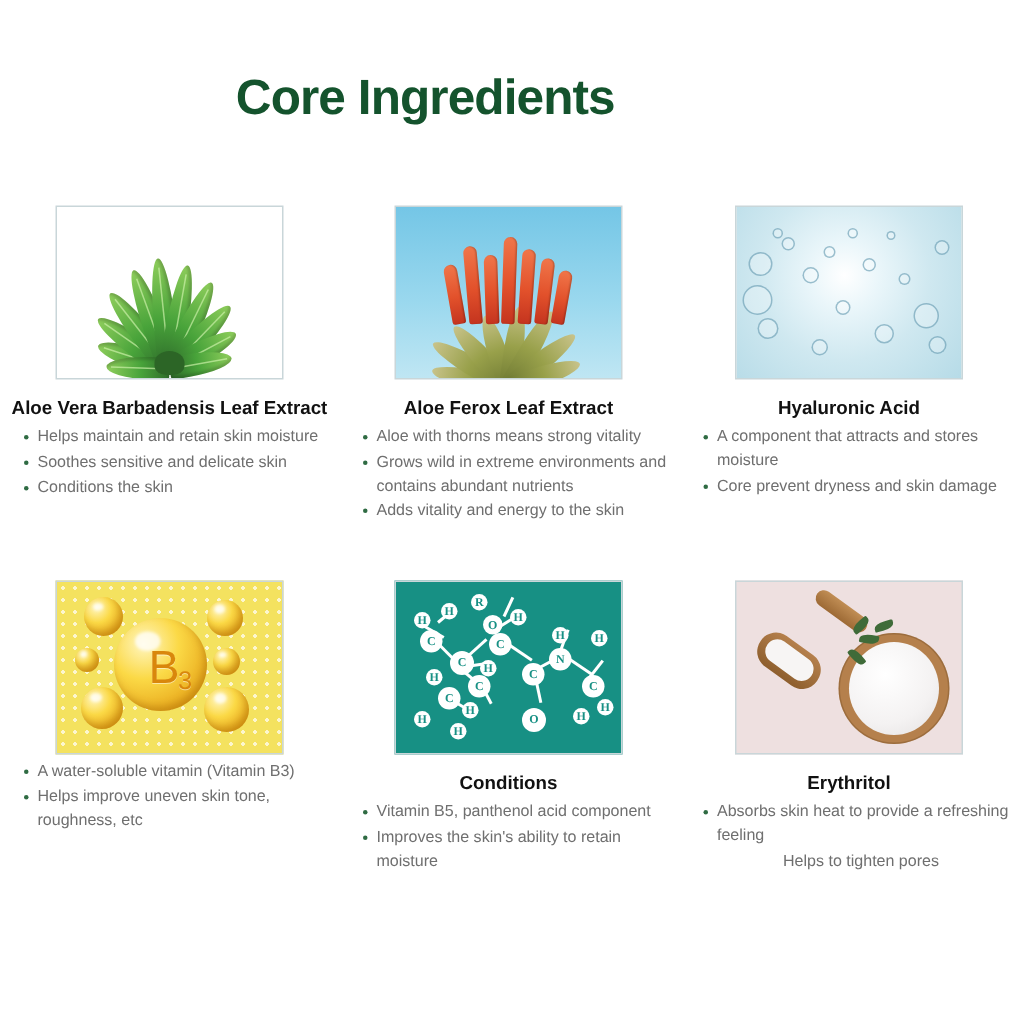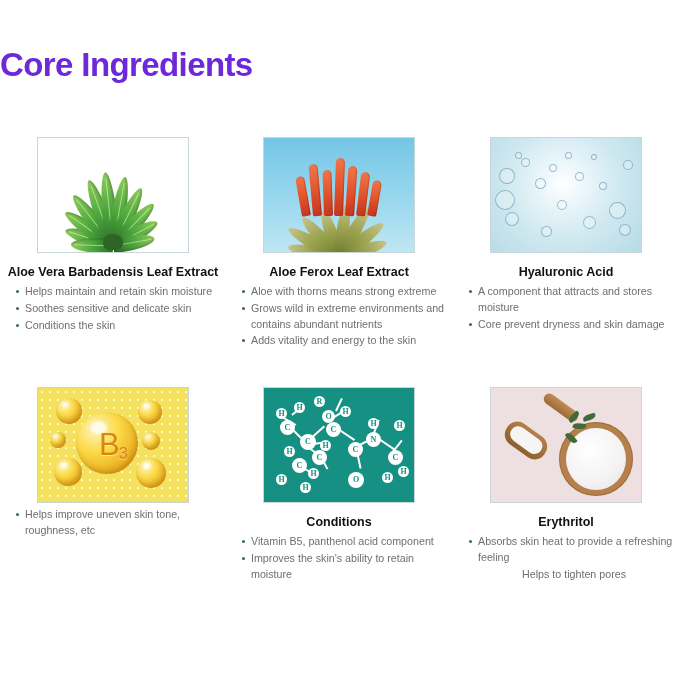--- a/index.html
+++ b/index.html
@@ -21,24 +21,25 @@
     position: relative;
     background: #ffffff;
   }
 
   
   .page-title {
     position: absolute;
     top: 46px;
     left: 0;
     width: 567px;
+    text-align: center;
     font-size: 33px;
     font-weight: bold;
     letter-spacing: -0.6px;
-    color: #6d28d9;
+    color: #14532d;
   }
 
   
   .grid {
     position: absolute;
     top: 132px;
     left: 0;
     width: 679px;
   }
   .row {
@@ -340,21 +341,21 @@
           <div class="spike" style="left:38px;  height:40px; transform:rotate(-10deg);"></div>
           <div class="spike" style="left:49px;  height:52px; transform:rotate(-5deg);"></div>
           <div class="spike" style="left:60px;  height:46px; transform:rotate(-2deg);"></div>
           <div class="spike" style="left:70px;  height:58px; transform:rotate(2deg);"></div>
           <div class="spike" style="left:81px;  height:50px; transform:rotate(4deg);"></div>
           <div class="spike" style="left:92px;  height:44px; transform:rotate(7deg);"></div>
           <div class="spike" style="left:103px; height:36px; transform:rotate(10deg);"></div>
         </div>
         <div class="card-title">Aloe Ferox Leaf Extract</div>
         <ul class="bullets">
-          <li><span class="dot"></span><span>Aloe with thorns means strong extreme</span></li>
+          <li><span class="dot"></span><span>Aloe with thorns means strong vitality</span></li>
           <li><span class="dot"></span><span>Grows wild in extreme environments and contains abundant nutrients</span></li>
           <li><span class="dot"></span><span>Adds vitality and energy to the skin</span></li>
         </ul>
       </div>
 
       <div class="card col2">
         <div class="thumb img-hyaluronic">
           <div class="bub" style="left:8px;  top:30px; width:14px; height:14px;"></div>
           <div class="bub" style="left:4px;  top:52px; width:18px; height:18px;"></div>
           <div class="bub" style="left:14px; top:74px; width:12px; height:12px;"></div>
@@ -389,20 +390,21 @@
           <div class="drop" style="left:38px; top:24px; width:62px; height:62px;"></div>
           <div class="drop" style="left:18px; top:10px; width:26px; height:26px;"></div>
           <div class="drop" style="left:100px;top:12px; width:24px; height:24px;"></div>
           <div class="drop" style="left:12px; top:44px; width:16px; height:16px;"></div>
           <div class="drop" style="left:16px; top:70px; width:28px; height:28px;"></div>
           <div class="drop" style="left:98px; top:70px; width:30px; height:30px;"></div>
           <div class="drop" style="left:104px;top:44px; width:18px; height:18px;"></div>
           <div class="b3">B<sub>3</sub></div>
         </div>
         <ul class="bullets">
+          <li><span class="dot"></span><span>A water-soluble vitamin (Vitamin B3)</span></li>
           <li><span class="dot"></span><span>Helps improve uneven skin tone, roughness, etc</span></li>
         </ul>
       </div>
 
       <div class="card col1">
         <div class="thumb img-panthenol">
           <div class="bond" style="left:18px; top:28px; width:16px; transform:rotate(30deg);"></div>
           <div class="bond" style="left:28px; top:26px; width:14px; transform:rotate(-40deg);"></div>
           <div class="bond" style="left:24px; top:36px; width:20px; transform:rotate(45deg);"></div>
           <div class="bond" style="left:42px; top:56px; width:18px; transform:rotate(40deg);"></div>

